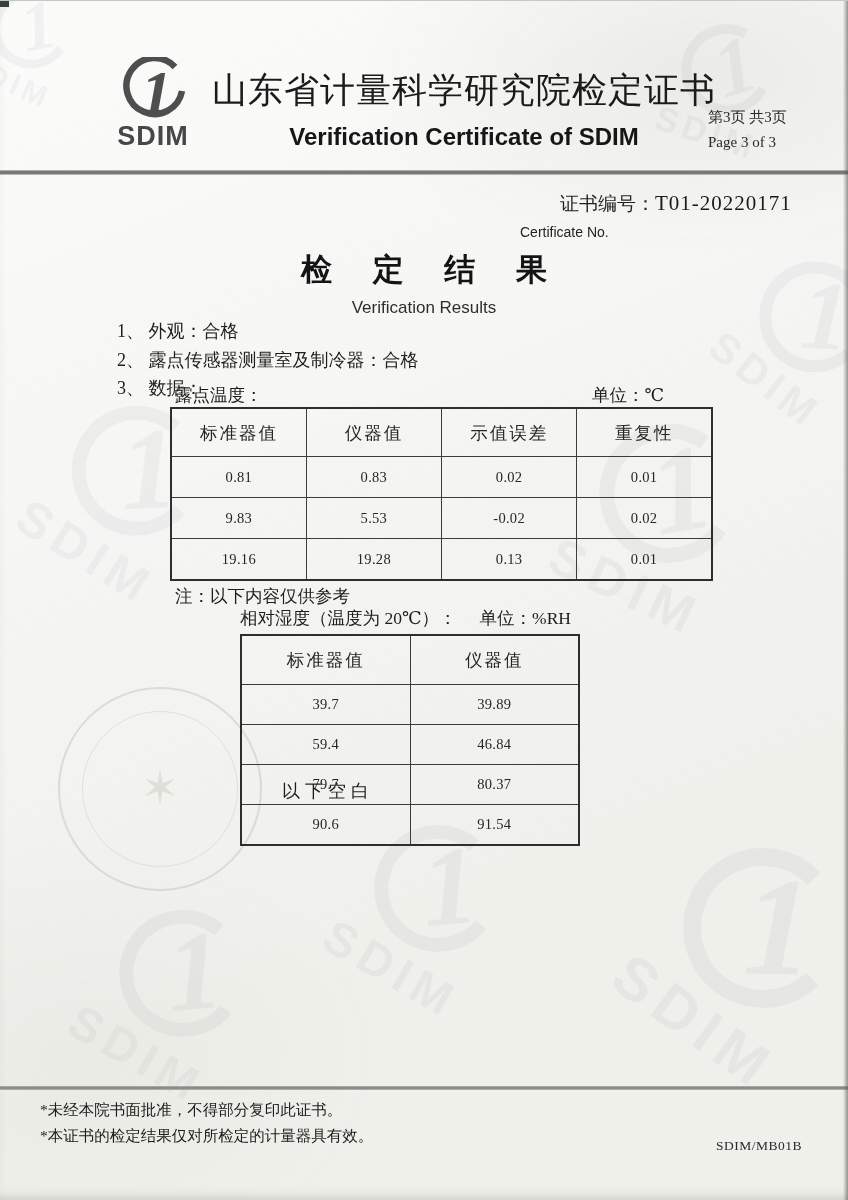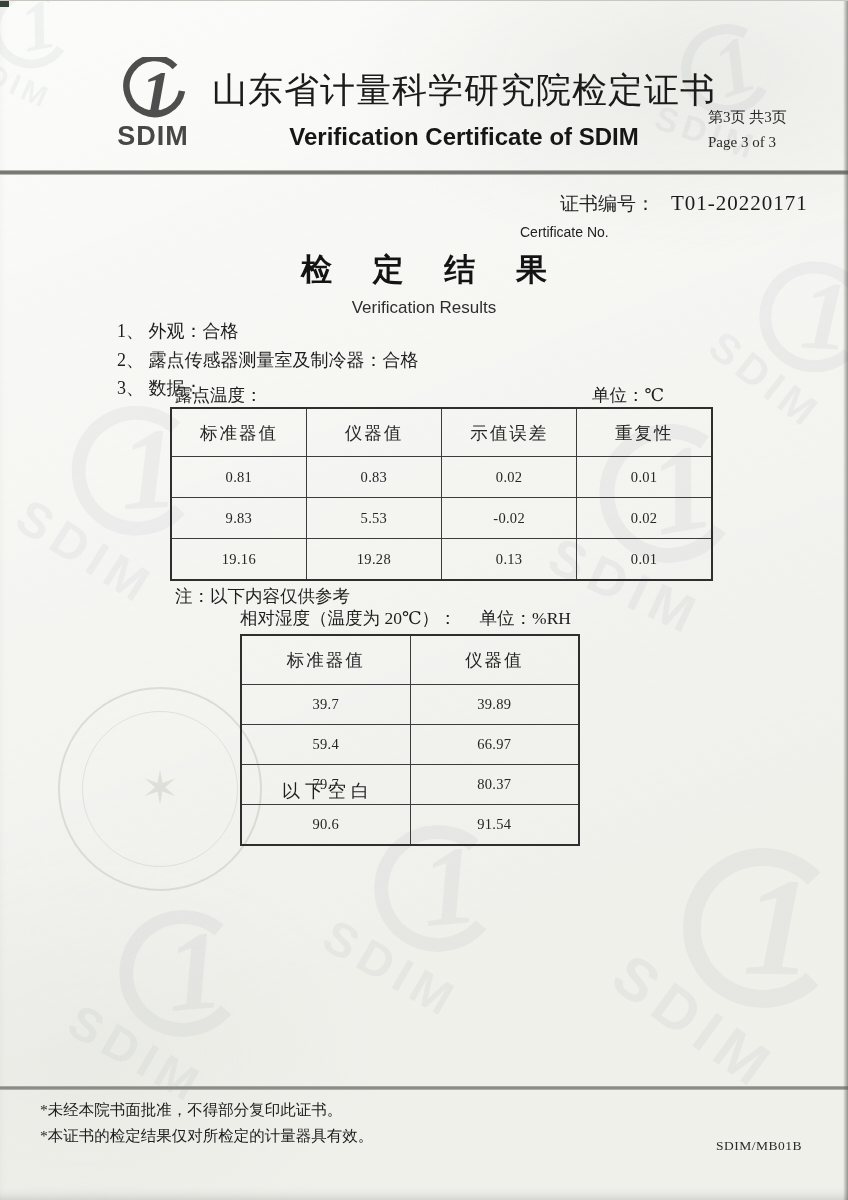--- a/index.html
+++ b/index.html
@@ -30,21 +30,21 @@
   .page-info{ position:absolute; left:708px; top:104px; font-size:15px; color:#2a2a2a; line-height:25px; }
 
   .divider-top{ position:absolute; left:0; top:169px; width:848px; height:5px;
     background:linear-gradient(to bottom,#c7c7c3,#6d6d69 35%,#7d7d79 70%,#cfcfcb); }
   .divider-bottom{ position:absolute; left:0; top:1085px; width:848px; height:4px;
     background:linear-gradient(to bottom,#b3b3af,#7c7c78 50%,#bcbcb8); }
 
   
   .cert-no{ position:absolute; left:520px; top:190px; }
   .cert-label{ font-size:19px; color:#1f1f1f;margin-left:40px; }
-  .cert-num{ font-size:21px; letter-spacing:1px; color:#1a1a1a;margin-left:16px; }
+  .cert-num{ font-size:21px; letter-spacing:1px; color:#1a1a1a; }
   .cert-sub{ margin-top:7px; font-family:"Liberation Sans","DejaVu Sans",sans-serif;
     font-size:14px; color:#222; }
 
   
   .results-title{ position:absolute; left:0; top:248px; width:848px; text-align:center; }
   .rt-cn{ font-family:"Liberation Sans","DejaVu Sans",sans-serif; font-weight:bold;
     font-size:31px; letter-spacing:16px; padding-left:16px; color:#141414; }
   .rt-en{ margin-top:7px; font-family:"Liberation Sans","DejaVu Sans",sans-serif;
     font-size:17px; color:#2e2e2e; }
 
@@ -242,21 +242,21 @@
         <th>仪器值</th>
       </tr>
     </thead>
     <tbody>
       <tr>
         <td>39.7</td>
         <td>39.89</td>
       </tr>
       <tr>
         <td>59.4</td>
-        <td>66.97</td>
+        <td>46.84</td>
       </tr>
       <tr>
         <td>79.7</td>
         <td>80.37</td>
       </tr>
       <tr>
         <td>90.6</td>
         <td>91.54</td>
       </tr>
     </tbody>

